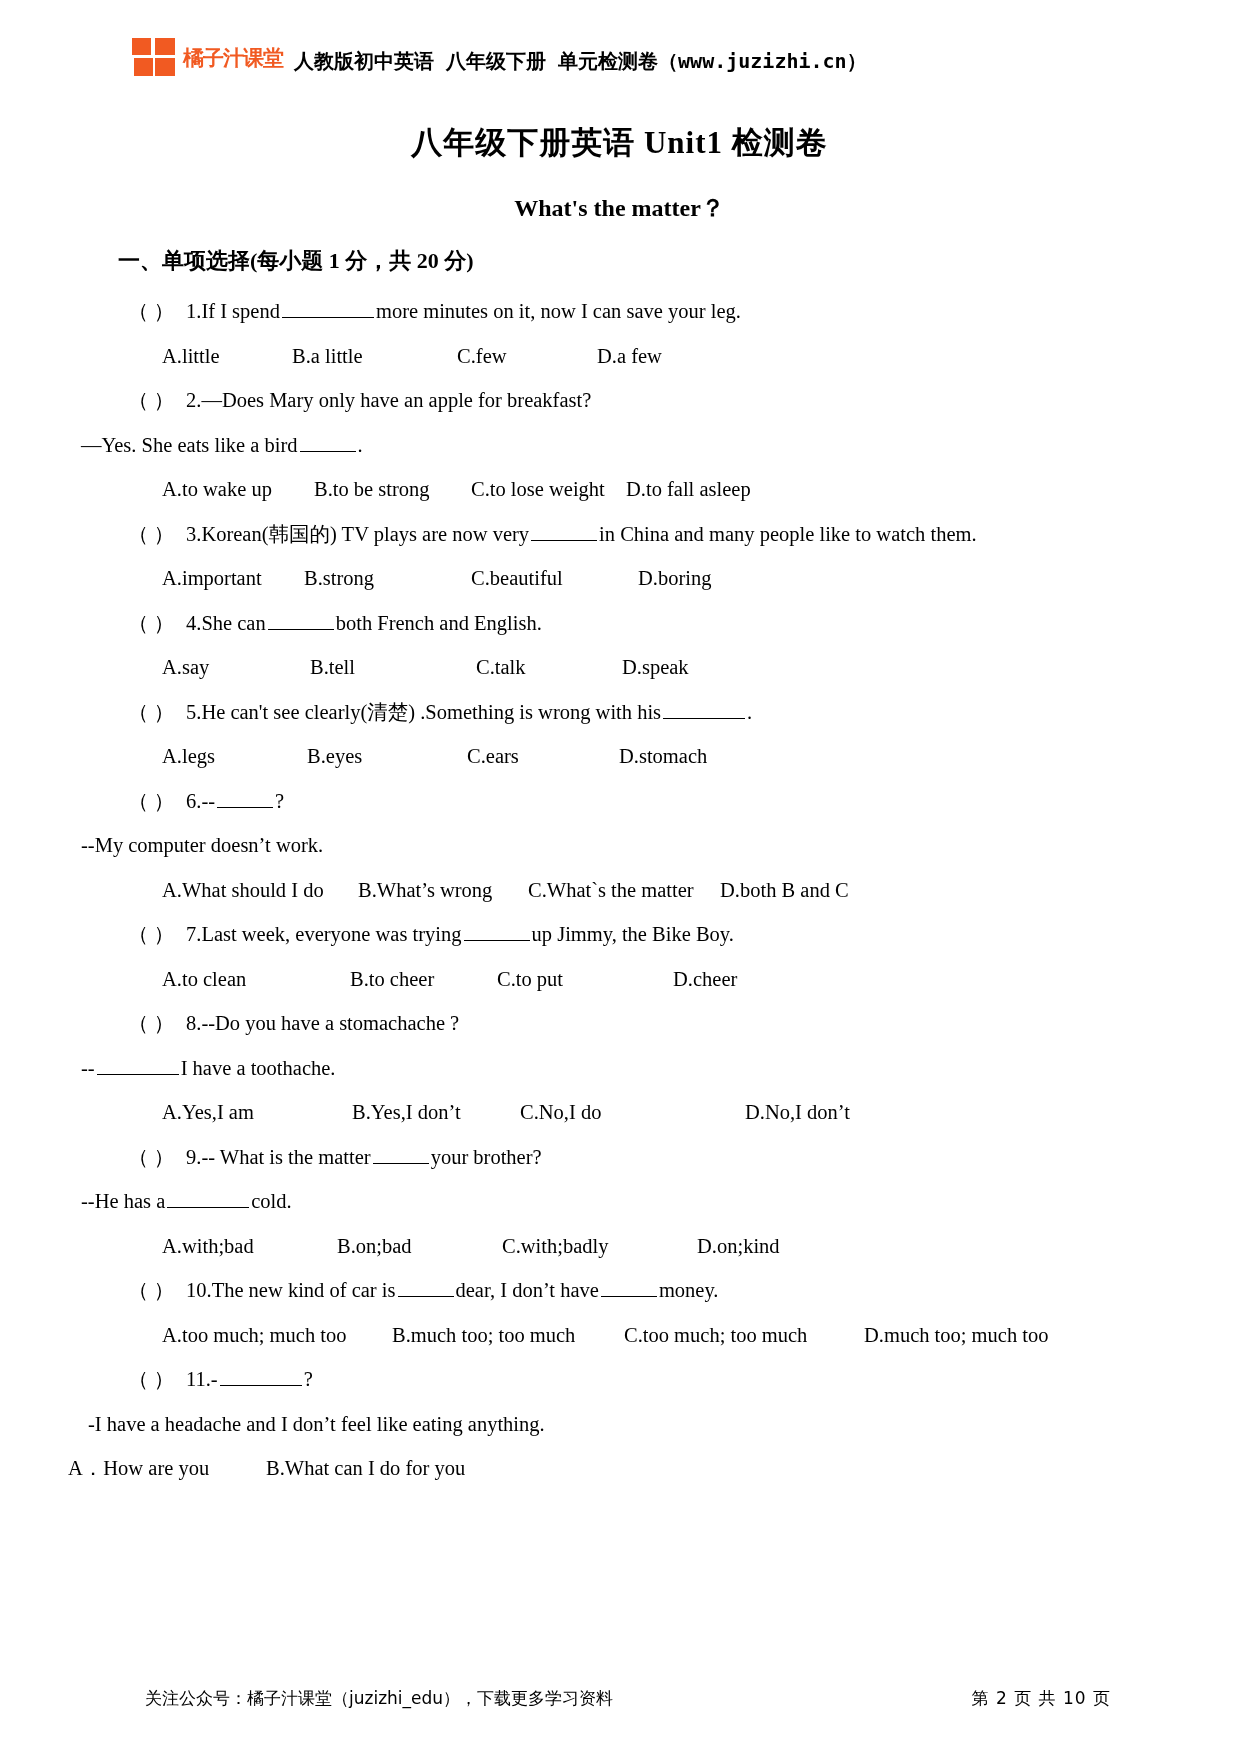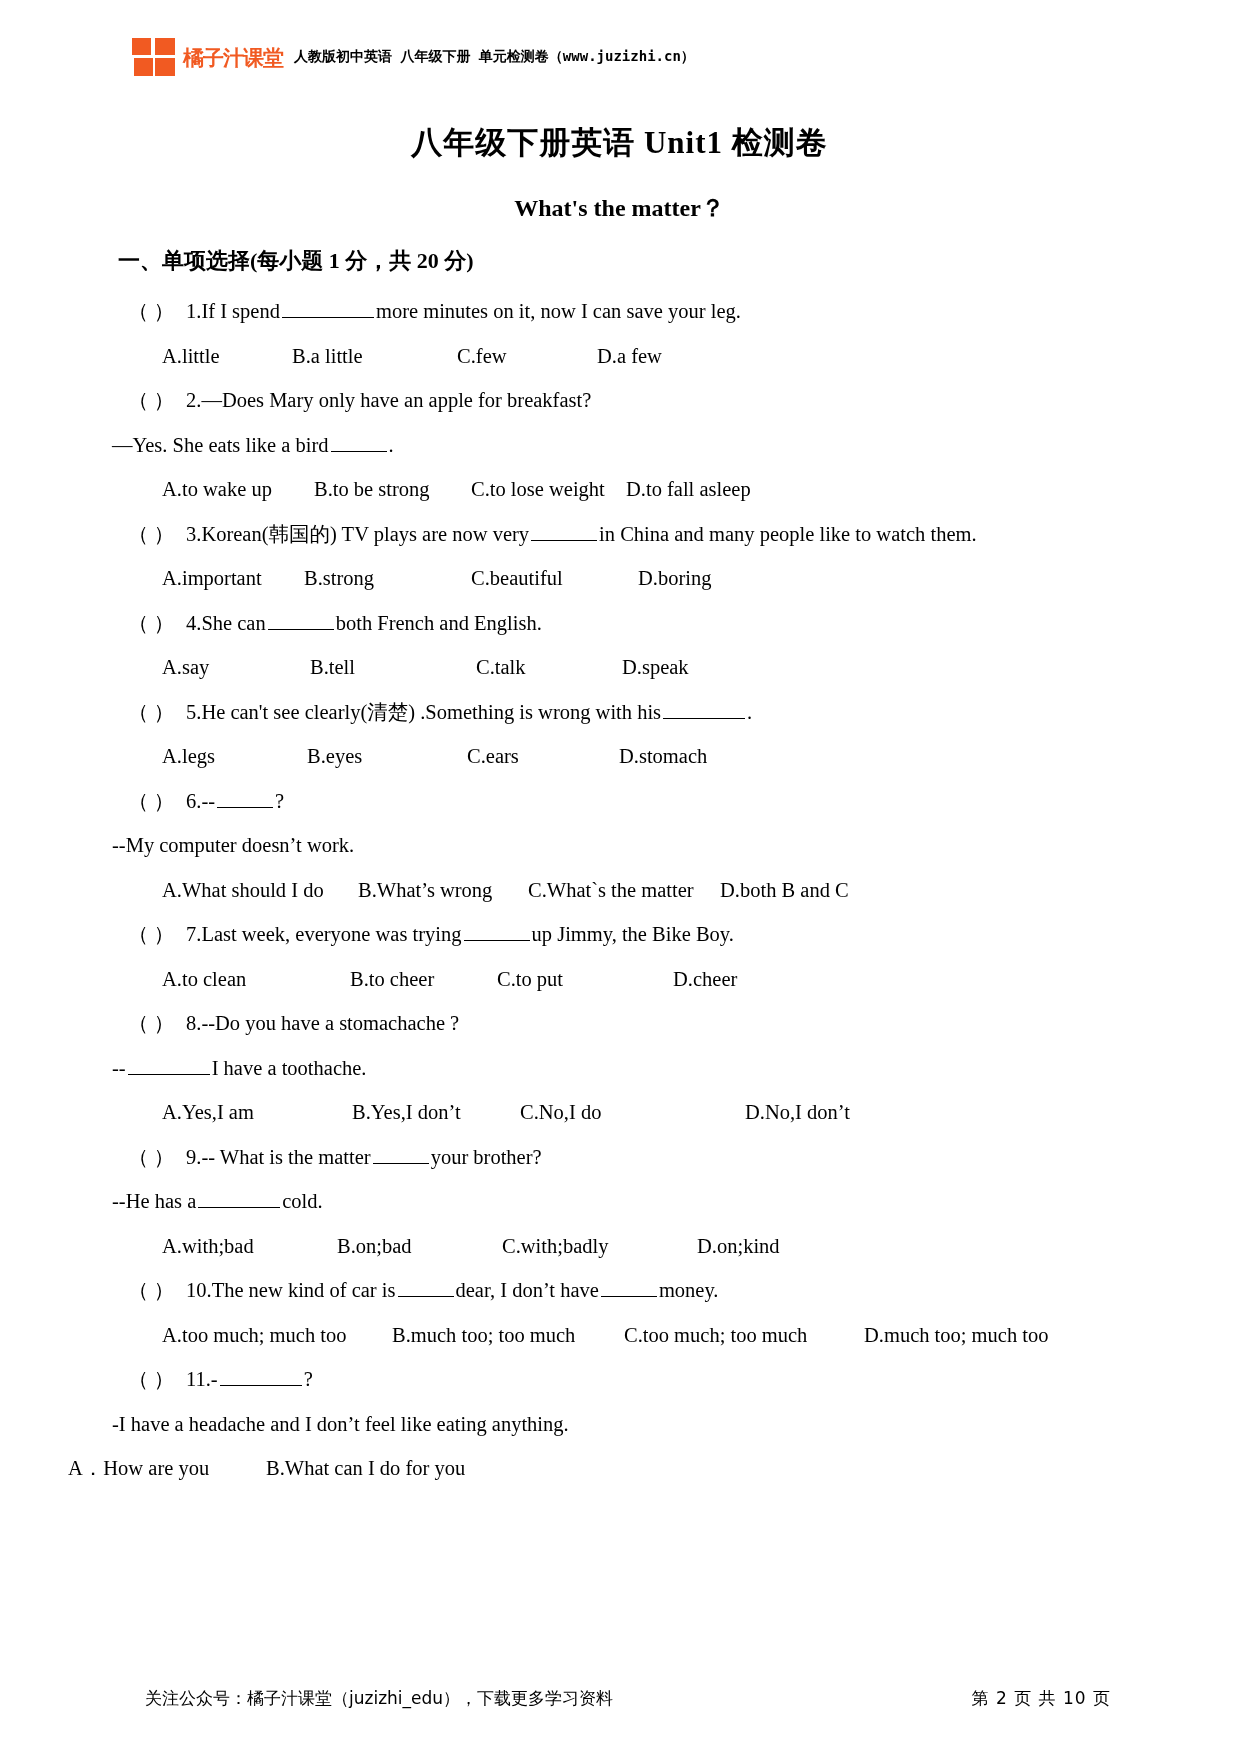--- a/index.html
+++ b/index.html
@@ -64,21 +64,21 @@
     font-weight: bold;
     letter-spacing: -1px;
     line-height: 1;
     margin-left: 2px;
   }
   .header-title {
     position: absolute;
     left: 286px;
     top: 14px;
     font-family: "DejaVu Sans Mono", monospace;
-    font-size: 14px;
+    font-size: 20px;
     font-weight: bold;
     letter-spacing: 0px;
     white-space: nowrap;
   }
 
   
   .doc-title {
     position: absolute;
     top: 122px;
     left: 0;
@@ -124,21 +124,21 @@
   }
   .stem {
     padding-left: 128px;
   }
   .paren {
     display: inline-block;
     width: 58px;
     letter-spacing: 0;
   }
   .cont {
-    padding-left: 112px;
+    padding-left: 81px;
   }
   .opts {
     padding-left: 162px;
   }
   .opts .opt {
     display: inline-block;
   }
   .blank {
     display: inline-block;
     border-bottom: 1.6px solid #000;
@@ -329,21 +329,21 @@
         <span class="opt" style="width:230px">A.too much; much too</span><span class="opt" style="width:232px">B.much too; too much</span><span class="opt" style="width:240px">C.too much; too much</span><span class="opt">D.much too; much too</span>
       </span>
     </div>
 
     <div class="qline">
       <span class="stem">
         <span class="paren">（     ）</span><span>11.-</span><span class="blank b-lg"></span><span>?</span>
       </span>
     </div>
     <div class="qline">
-      <span class="cont" style="padding-left:112px">
+      <span class="cont" style="padding-left:88px">
         <span>-I have a headache and I don’t feel like eating anything.</span>
       </span>
     </div>
     <div class="qline">
       <span class="opts" style="padding-left:68px">
         <span class="opt" style="width:198px">A．How are you</span><span class="opt">B.What can I do for you</span>
       </span>
     </div>
 
   </div>

